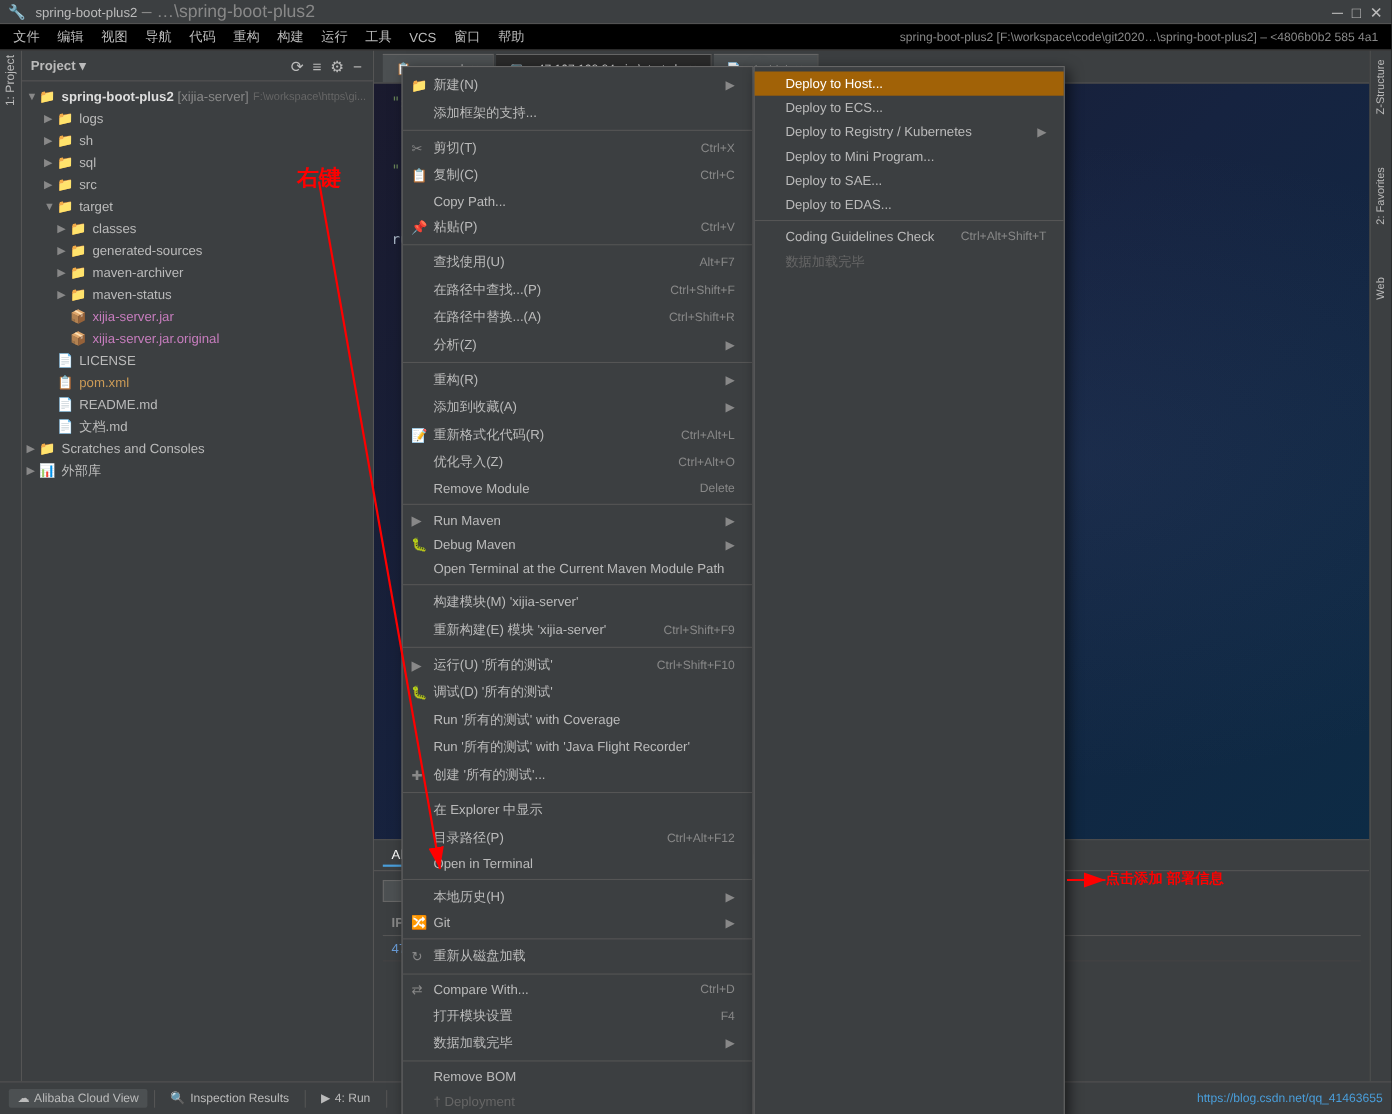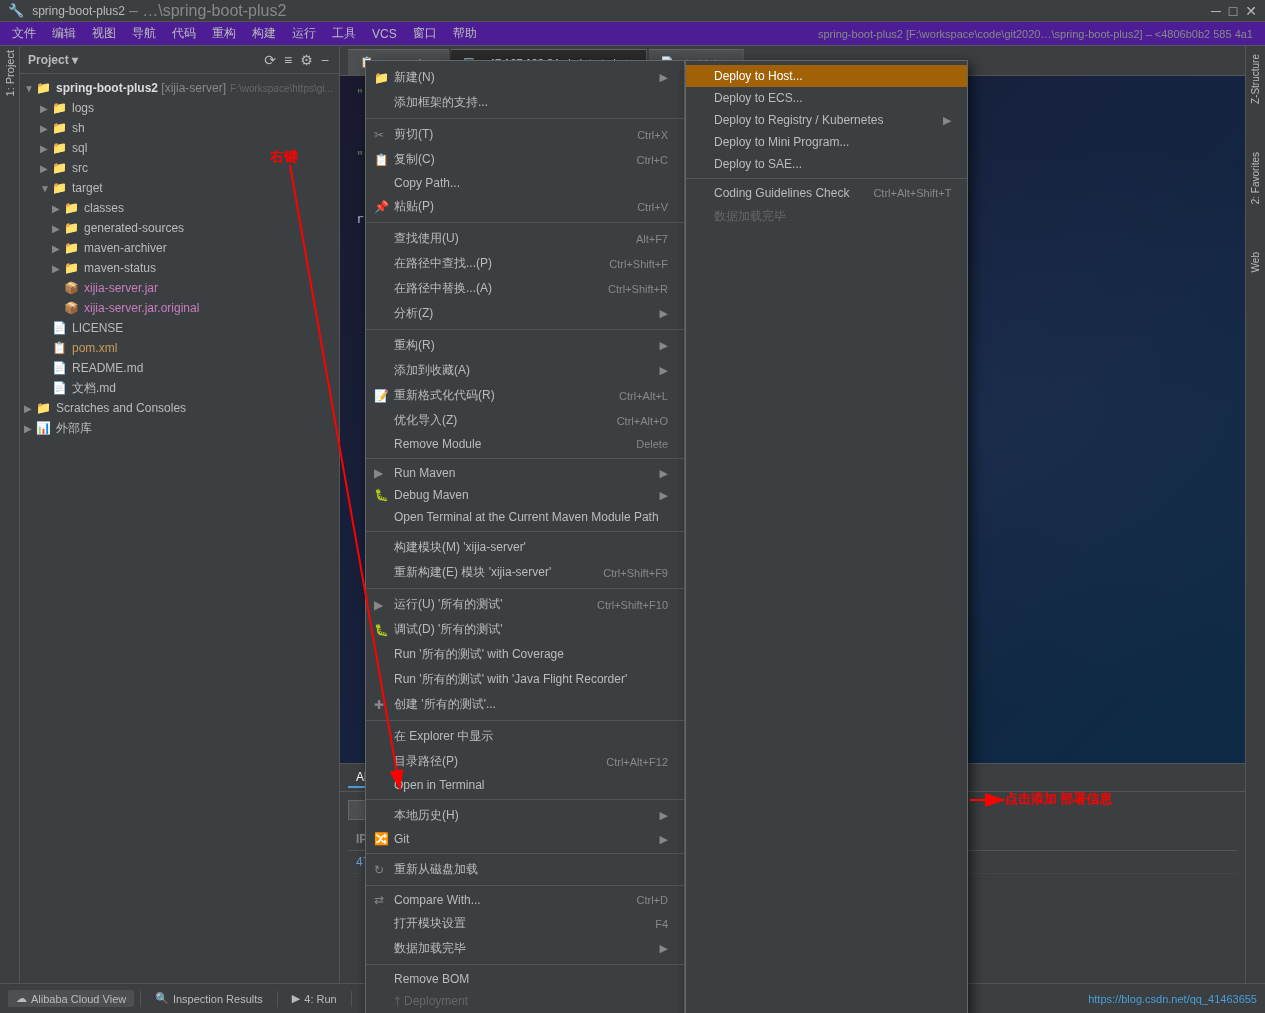--- a/index.html
+++ b/index.html
@@ -19,21 +19,21 @@
       background: #3c3f41;
       display: flex;
       align-items: center;
       padding: 0 8px;
       border-bottom: 1px solid #555;
     }
 
     
     .menu-bar {
       height: 24px;
-      background: #4c1d95;
+      background: #000000;
       display: flex;
       align-items: center;
       padding: 0 4px;
       border-bottom: 1px solid #555;
     }
     .menu-item {
       color: #bbb;
       font-size: 12px;
       padding: 2px 8px;
       cursor: pointer;
@@ -806,32 +806,35 @@
     <div class="ctx-item">
       <span>Deploy to Registry / Kubernetes</span>
       <span class="arrow-right">▶</span>
     </div>
     <div class="ctx-item">
       <span>Deploy to Mini Program...</span>
     </div>
     <div class="ctx-item">
       <span>Deploy to SAE...</span>
     </div>
+    <div class="ctx-item">
+      <span>Deploy to EDAS...</span>
+    </div>
     <div class="menu-separator"></div>
     <div class="ctx-item">
       <span>Coding Guidelines Check</span>
       <span class="shortcut">Ctrl+Alt+Shift+T</span>
     </div>
     <div class="ctx-item" style="color:#666;">
       <span>数据加载完毕</span>
     </div>
   </div>
 </div>
 
-<div style="position:absolute;top:148px;left:270px;color:red;font-size:14px;font-weight:bold;pointer-events:none;z-index:3000;">右键</div>
+<div style="position:absolute;top:148px;left:270px;color:red;font-size:20px;font-weight:bold;pointer-events:none;z-index:3000;">右键</div>
 
 <svg style="position:absolute;top:0;left:0;width:1265px;height:1013px;pointer-events:none;z-index:2999;">
 
   <defs>
     <marker id="arrowhead" markerWidth="10" markerHeight="7" refX="10" refY="3.5" orient="auto">
       <polygon points="0 0, 10 3.5, 0 7" fill="red"></polygon>
     </marker>
   </defs>
 
   <line x1="290" y1="165" x2="400" y2="790" stroke="red" stroke-width="2" marker-end="url(#arrowhead)"></line>

